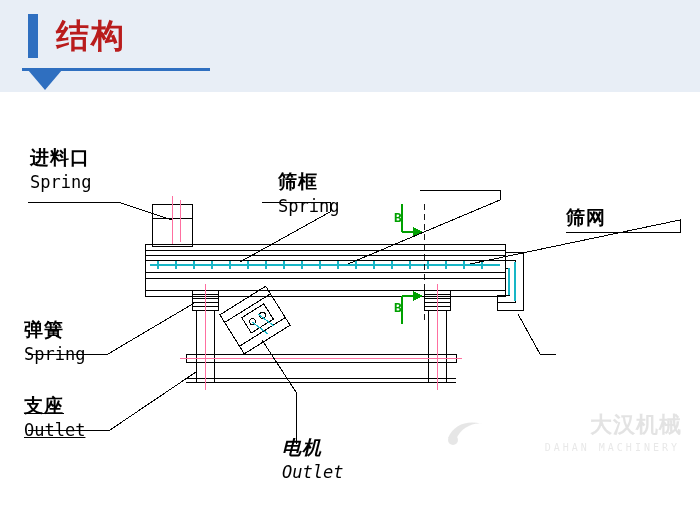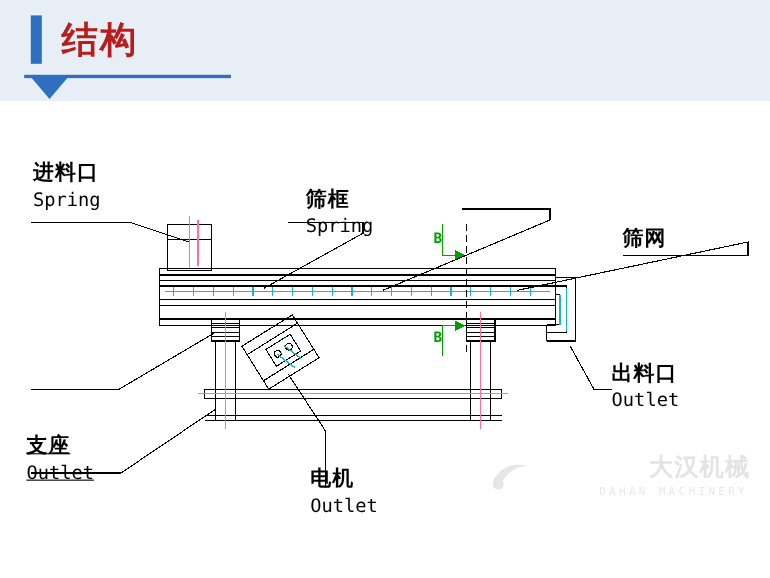--- a/index.html
+++ b/index.html
@@ -296,35 +296,35 @@
       <span class="en">Spring</span>
     </div>
 
     <div class="callout" style="left:424px; top:68px;">
     </div>
 
     <div class="callout right" style="left:566px; top:116px;">
       <span class="cn">筛网</span>
     </div>
 
+    <div class="callout" style="left:24px; top:228px;">
+      <span class="cn">弹簧</span>
+      <span class="en">Spring</span>
+    </div>
 
     <div class="callout" style="left:24px; top:304px;text-decoration:underline;">
       <span class="cn">支座</span>
       <span class="en">Outlet</span>
     </div>
 
-    <div class="callout" style="left:282px; top:334px;">
+    <div class="callout" style="left:282px; top:346px;font-style:italic;">
       <span class="cn">电机</span>
       <span class="en">Outlet</span>
     </div>
 
-    <div class="callout right" style="left:556px; top:238px;">
-      <span class="cn">出料口</span>
-      <span class="en">Outlet</span>
-    </div>
 
     <div class="secmark" style="left:394px; top:118px;">B</div>
     <div class="secmark" style="left:394px; top:208px;">B</div>
 
     <div class="watermark">
       <svg class="wm-mark" viewBox="0 0 44 36">
         <path d="M4 24 C10 10, 24 6, 38 10 C30 8, 16 14, 12 26 Z" fill="#cfcfcf"></path>
         <circle cx="9" cy="26" r="5" fill="#cfcfcf"></circle>
       </svg>
       <div class="wm-text">大汉机械</div>

